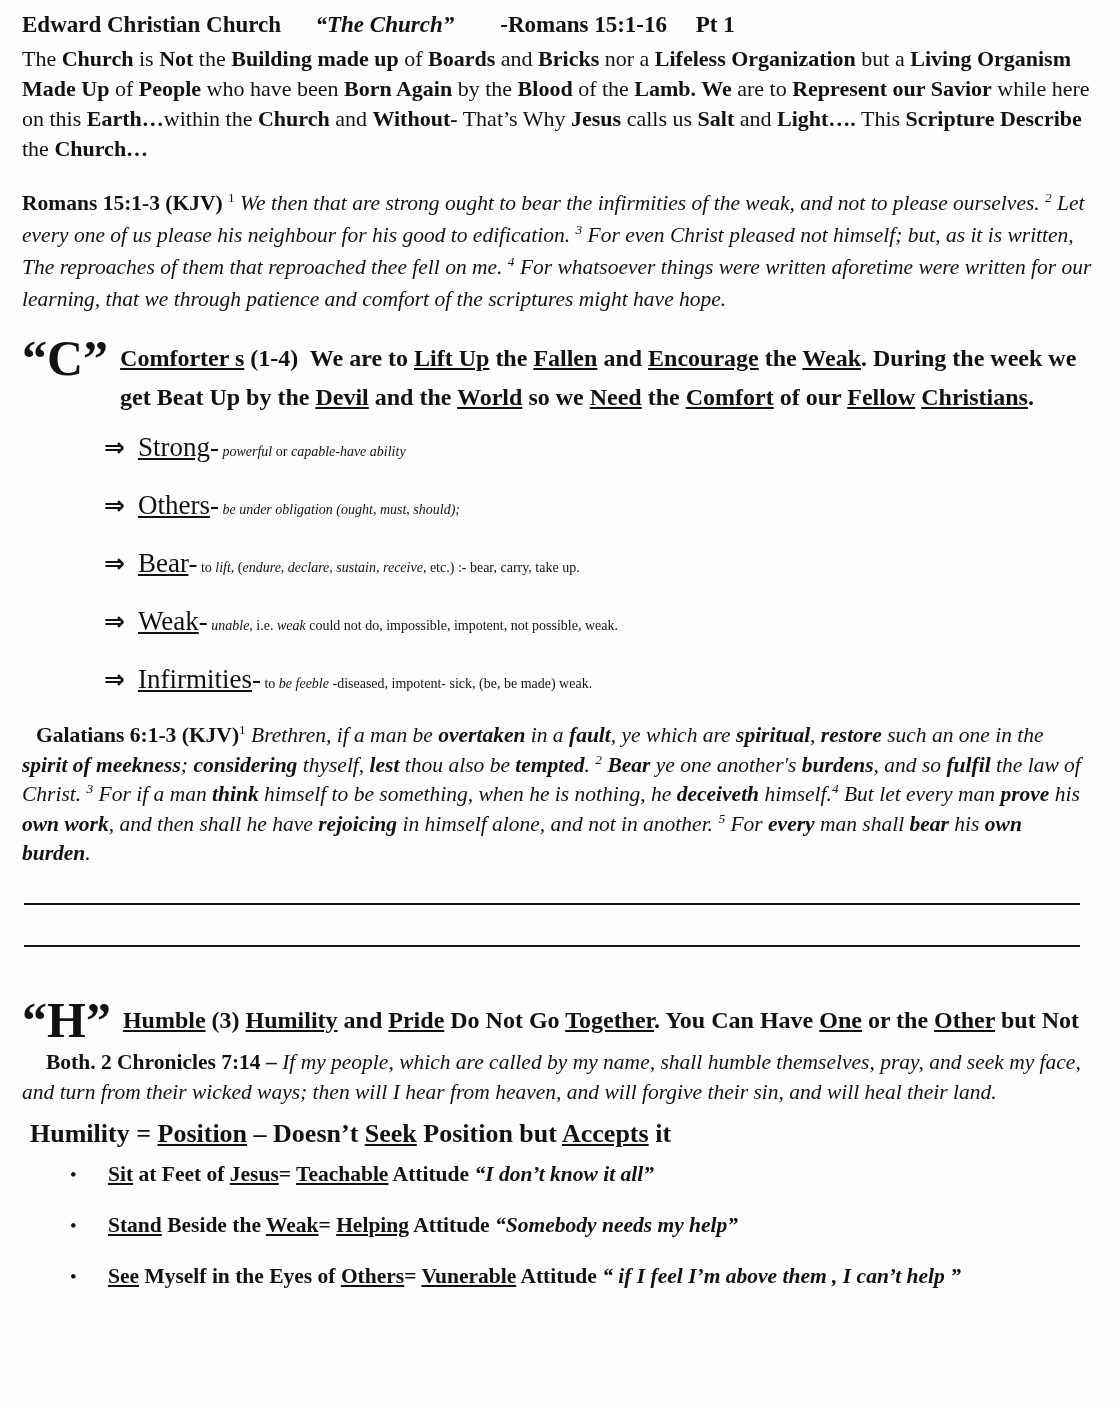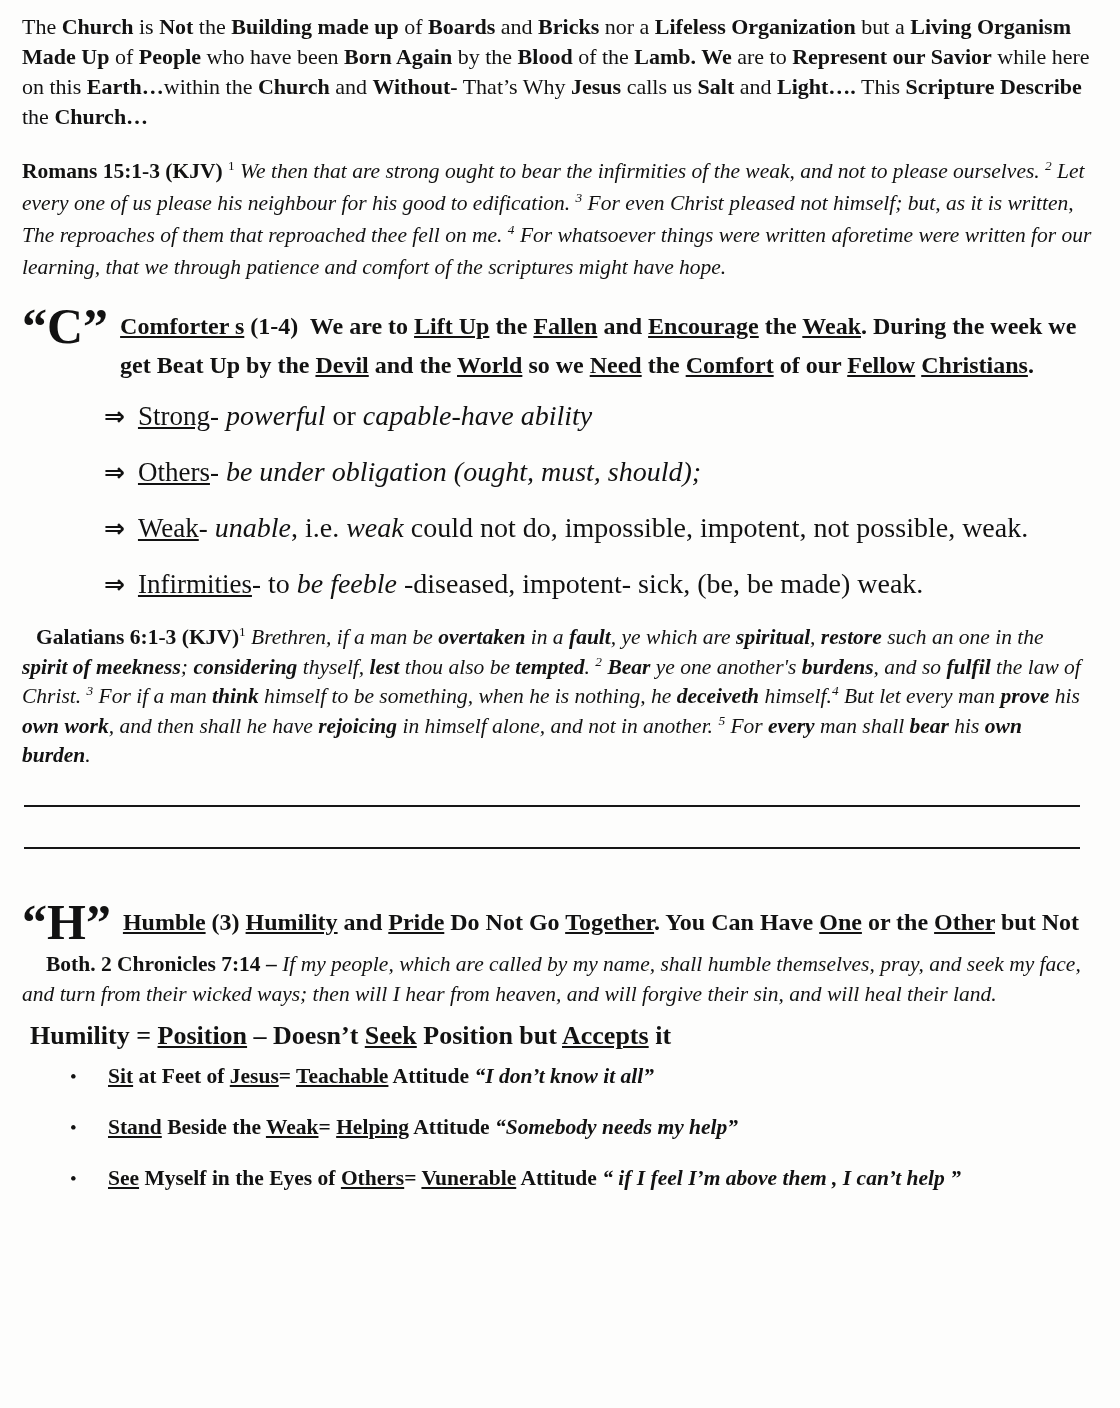--- a/index.html
+++ b/index.html
@@ -15,51 +15,53 @@
   .intro{font-size:22px;line-height:30px;white-space:pre-wrap;margin-bottom:23px;}
   .verse{font-size:21.5px;line-height:32px;white-space:pre-wrap;}
   .romans{margin-bottom:20px;}
   .letter-section{display:flex;align-items:flex-start;margin:16px 0 14px 0;}
   .big-letter{font-size:50px;font-weight:bold;line-height:46px;margin-right:12px;white-space:nowrap;}
   .letter-heading{font-size:24px;line-height:39px;white-space:pre-wrap;padding-top:4px;}
   .definitions{margin-left:82px;}
   .def-row{margin:0 0 21px 0;font-size:22px;line-height:33px;white-space:pre-wrap;}
   .arrow{font-family:"DejaVu Sans",sans-serif;font-size:25px;font-weight:bold;margin-right:13px;}
   .term{font-size:27px;}
-  .def{font-size:28px;}
+  .def{font-size:14px;}
   .mid-heading{font-size:25.5px;font-weight:bold;margin:6px 0 14px 0;white-space:pre-wrap;}
   .galatians{line-height:29.5px;text-indent:14px;margin-bottom:34px;}
   .rule{height:2px;background:#161616;margin:0 14px 0 2px;}
   .rule-1{margin-top:6px;}
   .rule-2{margin-top:40px;}
   .h-section{margin-top:50px;margin-bottom:4px;}
   .chronicles{font-size:21.5px;line-height:30px;text-indent:24px;margin-bottom:12px;}
   .humility-heading{font-size:26px;margin:2px 0 6px 8px;}
   .bullets{list-style:none;margin:10px;padding:0 0 0 38px;}
   .bullet-row{font-size:21.5px;line-height:30px;margin:0 0 20px 0;white-space:pre-wrap;}
   .bullet-glyph{display:inline-block;width:38px;font-size:19px;}
 </style>
 </head>
 <body>
 
 <div class="page">
 
+  <p class="title"><span style="font-weight: bold;">Edward Christian Church</span><span>      </span><span style="font-weight: bold; font-style: italic;">“The Church”</span><span>        </span><span style="font-weight: bold;">-Romans 15:1-16</span><span>     </span><span style="font-weight: bold;">Pt 1</span></p>
 
   <p class="intro"><span>The </span><span style="font-weight: bold;">Church</span><span> is </span><span style="font-weight: bold;">Not</span><span> the </span><span style="font-weight: bold;">Building made up</span><span> of </span><span style="font-weight: bold;">Boards</span><span> and </span><span style="font-weight: bold;">Bricks</span><span> nor a </span><span style="font-weight: bold;">Lifeless Organization</span><span> but a </span><span style="font-weight: bold;">Living Organism Made Up</span><span> of </span><span style="font-weight: bold;">People</span><span> who have been </span><span style="font-weight: bold;">Born Again</span><span> by the </span><span style="font-weight: bold;">Blood</span><span> of the </span><span style="font-weight: bold;">Lamb. We</span><span> are to </span><span style="font-weight: bold;">Represent our Savior</span><span> while here on this </span><span style="font-weight: bold;">Earth…</span><span>within the </span><span style="font-weight: bold;">Church</span><span> and </span><span style="font-weight: bold;">Without-</span><span> That’s Why </span><span style="font-weight: bold;">Jesus</span><span> calls us </span><span style="font-weight: bold;">Salt</span><span> and </span><span style="font-weight: bold;">Light….</span><span> This </span><span style="font-weight: bold;">Scripture Describe</span><span> the </span><span style="font-weight: bold;">Church…</span></p>
 
   <p class="verse romans"><span style="font-weight: bold;">Romans 15:1-3 (KJV) </span><sup>1</sup><span style="font-style: italic;"> We then that are strong ought to bear the infirmities of the weak, and not to please ourselves. </span><sup style="font-style: italic;">2</sup><span style="font-style: italic;"> Let every one of us please his neighbour for his good to edification. </span><sup style="font-style: italic;">3</sup><span style="font-style: italic;"> For even Christ pleased not himself; but, as it is written, The reproaches of them that reproached thee fell on me. </span><sup style="font-style: italic;">4</sup><span style="font-style: italic;"> For whatsoever things were written aforetime were written for our learning, that we through patience and comfort of the scriptures might have hope.</span></p>
 
   <div class="letter-section">
     <span class="big-letter">“C”</span>
     <p class="letter-heading"><span style="font-weight: bold; text-decoration: underline;">Comforter s</span><span style="font-weight: bold;"> </span><span style="font-weight: bold;">(1-4)</span><span style="font-weight: bold;">  We are to </span><span style="font-weight: bold; text-decoration: underline;">Lift Up</span><span style="font-weight: bold;"> the </span><span style="font-weight: bold; text-decoration: underline;">Fallen</span><span style="font-weight: bold;"> and </span><span style="font-weight: bold; text-decoration: underline;">Encourage</span><span style="font-weight: bold;"> the </span><span style="font-weight: bold; text-decoration: underline;">Weak</span><span style="font-weight: bold;">. During the week we get Beat Up by the </span><span style="font-weight: bold; text-decoration: underline;">Devil</span><span style="font-weight: bold;"> and the </span><span style="font-weight: bold; text-decoration: underline;">World</span><span style="font-weight: bold;"> so we </span><span style="font-weight: bold; text-decoration: underline;">Need</span><span style="font-weight: bold;"> the </span><span style="font-weight: bold; text-decoration: underline;">Comfort</span><span style="font-weight: bold;"> of our </span><span style="font-weight: bold; text-decoration: underline;">Fellow</span><span style="font-weight: bold;"> </span><span style="font-weight: bold; text-decoration: underline;">Christians</span><span style="font-weight: bold;">.</span></p>
   </div>
 
   <div class="definitions">
     <p class="def-row"><span class="arrow">⇒</span><span class="term"><span style="text-decoration: underline;">Strong</span><span>-</span></span><span class="def"><span> </span><span style="font-style: italic;">powerful</span><span> or </span><span style="font-style: italic;">capable-have ability</span></span></p>
     <p class="def-row"><span class="arrow">⇒</span><span class="term"><span style="text-decoration: underline;">Others</span><span>-</span></span><span class="def"><span> </span><span style="font-style: italic;">be under obligation (ought, must, should);</span></span></p>
+    <p class="def-row"><span class="arrow">⇒</span><span class="term"><span style="text-decoration: underline;">Bear</span><span>-</span></span><span class="def"><span> to </span><span style="font-style: italic;">lift</span><span>, (</span><span style="font-style: italic;">endure, declare, sustain, receive</span><span>, etc.) :- bear, carry, take up.</span></span></p>
     <p class="def-row"><span class="arrow">⇒</span><span class="term"><span style="text-decoration: underline;">Weak</span><span>-</span></span><span class="def"><span> </span><span style="font-style: italic;">unable</span><span>, i.e. </span><span style="font-style: italic;">weak</span><span> could not do, impossible, impotent, not possible, weak.</span></span></p>
     <p class="def-row"><span class="arrow">⇒</span><span class="term"><span style="text-decoration: underline;">Infirmities</span><span>-</span></span><span class="def"><span> to </span><span style="font-style: italic;">be feeble</span><span> -diseased, impotent- sick, (be, be made) weak.</span></span></p>
   </div>
 
 
   <p class="verse galatians"><span style="font-weight: bold;">Galatians 6:1-3 (KJV)</span><sup>1</sup><span style="font-style: italic;"> Brethren, if a man be </span><span style="font-weight: bold; font-style: italic;">overtaken</span><span style="font-style: italic;"> in a </span><span style="font-weight: bold; font-style: italic;">fault</span><span style="font-style: italic;">, ye which are </span><span style="font-weight: bold; font-style: italic;">spiritual</span><span style="font-style: italic;">, </span><span style="font-weight: bold; font-style: italic;">restore</span><span style="font-style: italic;"> such an one in the </span><span style="font-weight: bold; font-style: italic;">spirit of meekness</span><span style="font-style: italic;">; </span><span style="font-weight: bold; font-style: italic;">considering</span><span style="font-style: italic;"> thyself, </span><span style="font-weight: bold; font-style: italic;">lest</span><span style="font-style: italic;"> thou also be </span><span style="font-weight: bold; font-style: italic;">tempted</span><span style="font-style: italic;">. </span><sup style="font-style: italic;">2</sup><span style="font-style: italic;"> </span><span style="font-weight: bold; font-style: italic;">Bear</span><span style="font-style: italic;"> ye one another's </span><span style="font-weight: bold; font-style: italic;">burdens</span><span style="font-style: italic;">, and so </span><span style="font-weight: bold; font-style: italic;">fulfil</span><span style="font-style: italic;"> the law of Christ. </span><sup style="font-style: italic;">3</sup><span style="font-style: italic;"> For if a man </span><span style="font-weight: bold; font-style: italic;">think</span><span style="font-style: italic;"> himself to be something, when he is nothing, he </span><span style="font-weight: bold; font-style: italic;">deceiveth</span><span style="font-style: italic;"> himself.</span><sup style="font-style: italic;">4</sup><span style="font-style: italic;"> But let every man </span><span style="font-weight: bold; font-style: italic;">prove</span><span style="font-style: italic;"> his </span><span style="font-weight: bold; font-style: italic;">own work</span><span style="font-style: italic;">, and then shall he have </span><span style="font-weight: bold; font-style: italic;">rejoicing</span><span style="font-style: italic;"> in himself alone, and not in another. </span><sup style="font-style: italic;">5</sup><span style="font-style: italic;"> For </span><span style="font-weight: bold; font-style: italic;">every</span><span style="font-style: italic;"> man shall </span><span style="font-weight: bold; font-style: italic;">bear</span><span style="font-style: italic;"> his </span><span style="font-weight: bold; font-style: italic;">own burden</span><span style="font-style: italic;">.</span></p>
 
   <div class="rule rule-1"></div>
   <div class="rule rule-2"></div>
 

